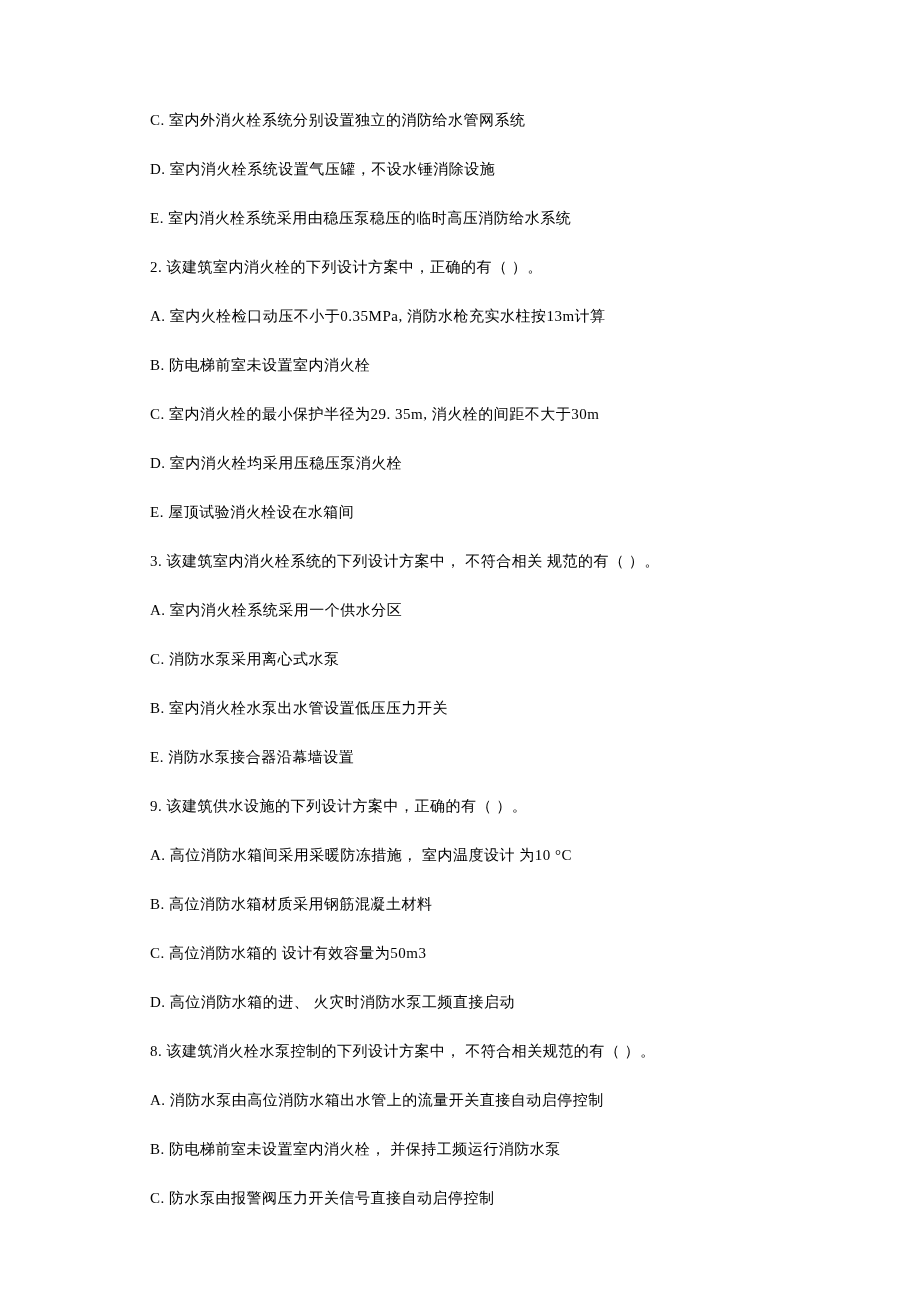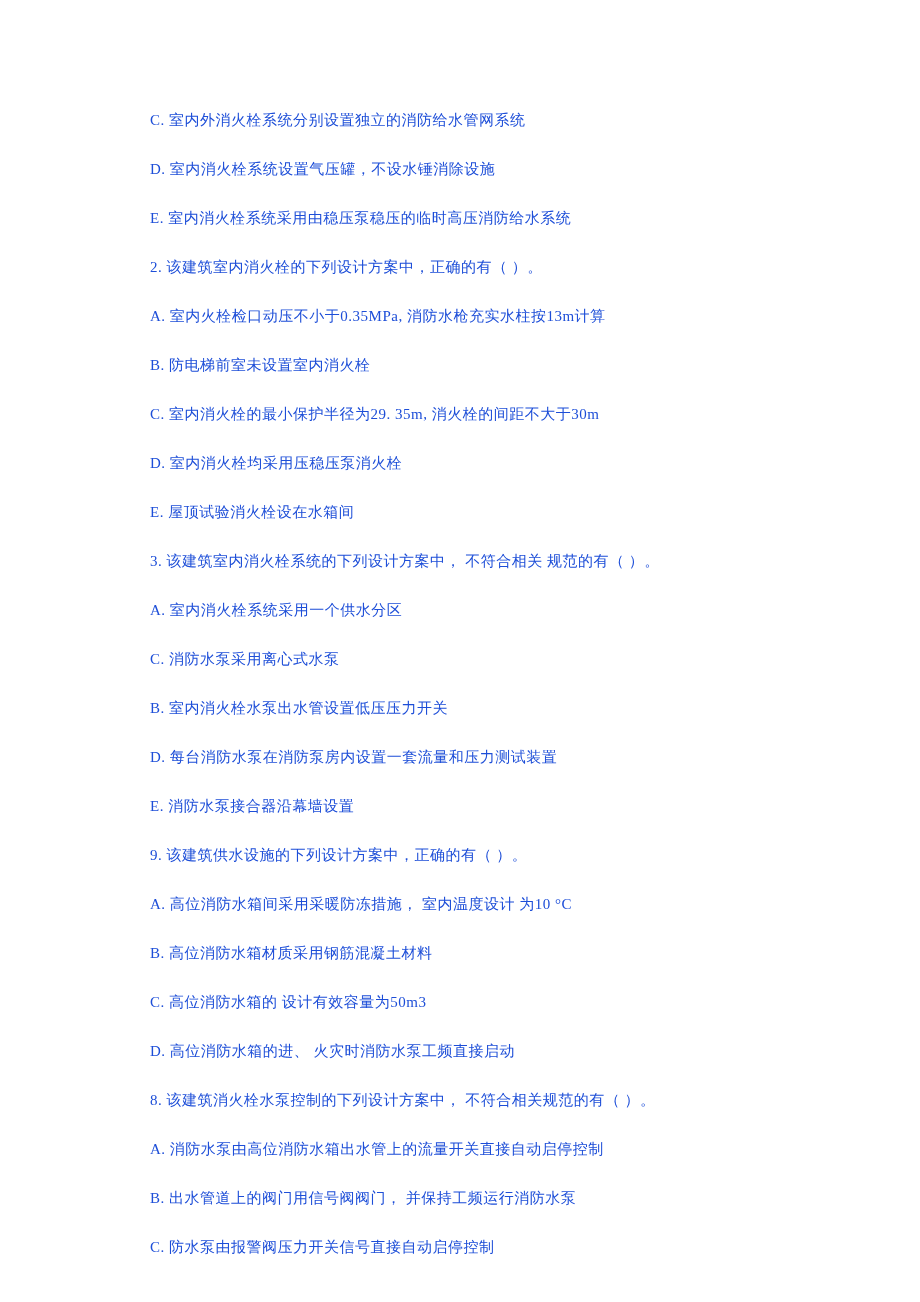--- a/index.html
+++ b/index.html
@@ -11,21 +11,21 @@
       min-height: 1302px;
       position: relative;
     }
     .page {
       padding: 110px 150px 60px 150px;
       box-sizing: border-box;
       width: 920px;
     }
     .line {
       font-size: 15px;
-      color: #1d4ed8;
+      color: #000000;
       margin-bottom: 28px;
       line-height: 1.4;
       letter-spacing: 0.5px;
       font-family: Liberation Serif, serif;
     }
   </style>
 </head>
 <body>
 
 <div class="page">
@@ -35,24 +35,23 @@
   <div class="line">2. 该建筑室内消火栓的下列设计方案中，正确的有（    ）。</div>
   <div class="line">A. 室内火栓检口动压不小于0.35MPa, 消防水枪充实水柱按13m计算</div>
   <div class="line">B. 防电梯前室未设置室内消火栓</div>
   <div class="line">C. 室内消火栓的最小保护半径为29. 35m, 消火栓的间距不大于30m</div>
   <div class="line">D. 室内消火栓均采用压稳压泵消火栓</div>
   <div class="line">E. 屋顶试验消火栓设在水箱间</div>
   <div class="line">3. 该建筑室内消火栓系统的下列设计方案中， 不符合相关 规范的有（    ）。</div>
   <div class="line">A. 室内消火栓系统采用一个供水分区</div>
   <div class="line">C. 消防水泵采用离心式水泵</div>
   <div class="line">B. 室内消火栓水泵出水管设置低压压力开关</div>
-  <div class="line">D. 每台消防水泵在消防泵房内设置一套流量和压力测试装置</div>
   <div class="line">E. 消防水泵接合器沿幕墙设置</div>
   <div class="line">9. 该建筑供水设施的下列设计方案中，正确的有（    ）。</div>
   <div class="line">A. 高位消防水箱间采用采暖防冻措施， 室内温度设计 为10 °C</div>
   <div class="line">B. 高位消防水箱材质采用钢筋混凝土材料</div>
   <div class="line">C. 高位消防水箱的 设计有效容量为50m3</div>
   <div class="line">D. 高位消防水箱的进、 火灾时消防水泵工频直接启动</div>
   <div class="line">8. 该建筑消火栓水泵控制的下列设计方案中， 不符合相关规范的有（    ）。</div>
   <div class="line">A. 消防水泵由高位消防水箱出水管上的流量开关直接自动启停控制</div>
-  <div class="line">B. 出水管道上的阀门用信号阀阀门， 并保持工频运行消防水泵</div>
+  <div class="line">B. 防电梯前室未设置室内消火栓， 并保持工频运行消防水泵</div>
   <div class="line">C. 防水泵由报警阀压力开关信号直接自动启停控制</div>
 </div>
 
 </body></html>

